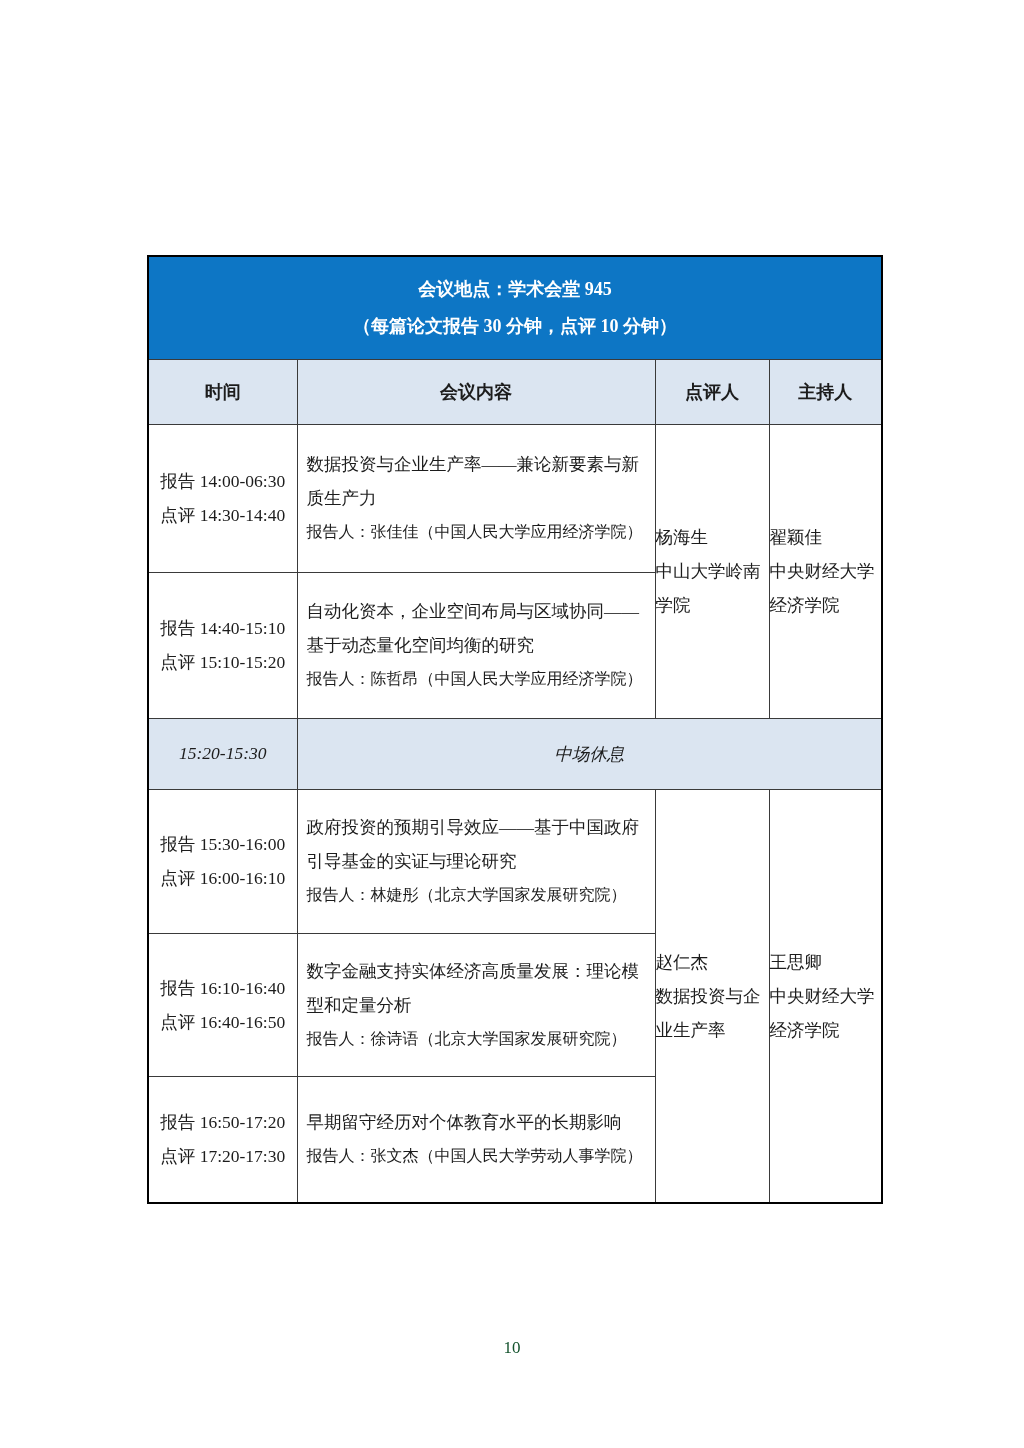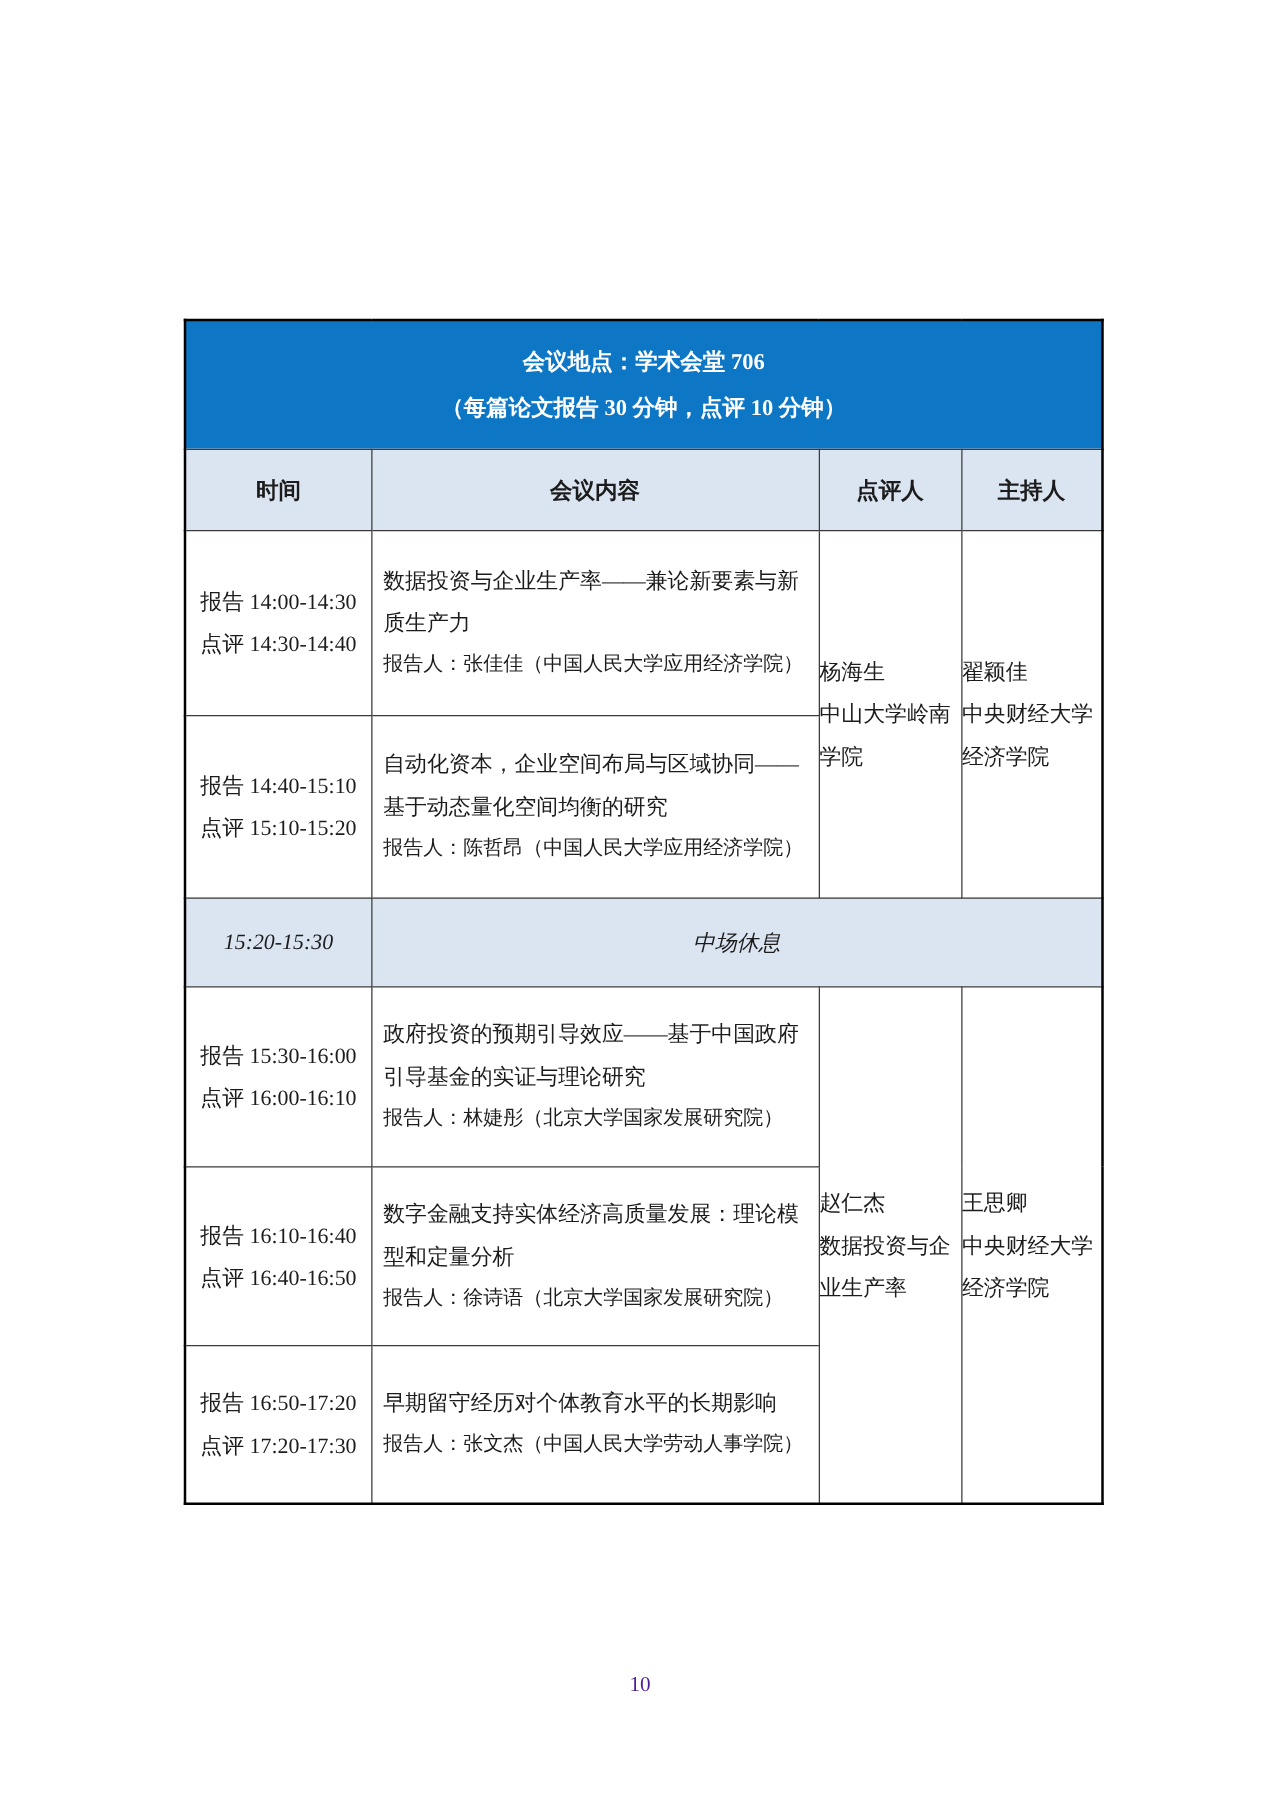--- a/index.html
+++ b/index.html
@@ -86,55 +86,55 @@
   }
   .row-2 .time-cell{height:146px;}
   .row-3 .time-cell{height:144px;}
   .row-4 .time-cell{height:143px;}
   .row-5 .time-cell{height:127px;}
   .page-number{
     position:absolute;
     top:1338px;left:0;width:100%;
     text-align:center;
     font-size:17px;
-    color:#4c1d95;
+    color:#14532d;
   }
 </style>
 </head>
 <body>
 
 <div class="page">
 
 
   <table class="schedule">
     <colgroup>
       <col style="width:149px">
       <col style="width:358px">
       <col style="width:114px">
       <col style="width:113px">
     </colgroup>
     <tbody>
 
       <tr>
         <td colspan="4" class="banner-cell">
-          <div>会议地点：学术会堂 706</div>
+          <div>会议地点：学术会堂 945</div>
           <div>（每篇论文报告 30 分钟，点评 10 分钟）</div>
         </td>
       </tr>
 
       <tr class="head-row">
         <th>时间</th>
         <th>会议内容</th>
         <th>点评人</th>
         <th>主持人</th>
       </tr>
 
       <tr class="row-1">
         <td class="time-cell">
-          <div>报告 14:00-14:30</div>
+          <div>报告 14:00-06:30</div>
           <div>点评 14:30-14:40</div>
         </td>
         <td class="content-cell">
           <div>数据投资与企业生产率——兼论新要素与新质生产力</div>
           <div class="presenter">报告人：张佳佳（中国人民大学应用经济学院）</div>
         </td>
         <td class="person-cell" rowspan="2">
           <div>杨海生</div>
           <div>中山大学岭南学院</div>
         </td>

